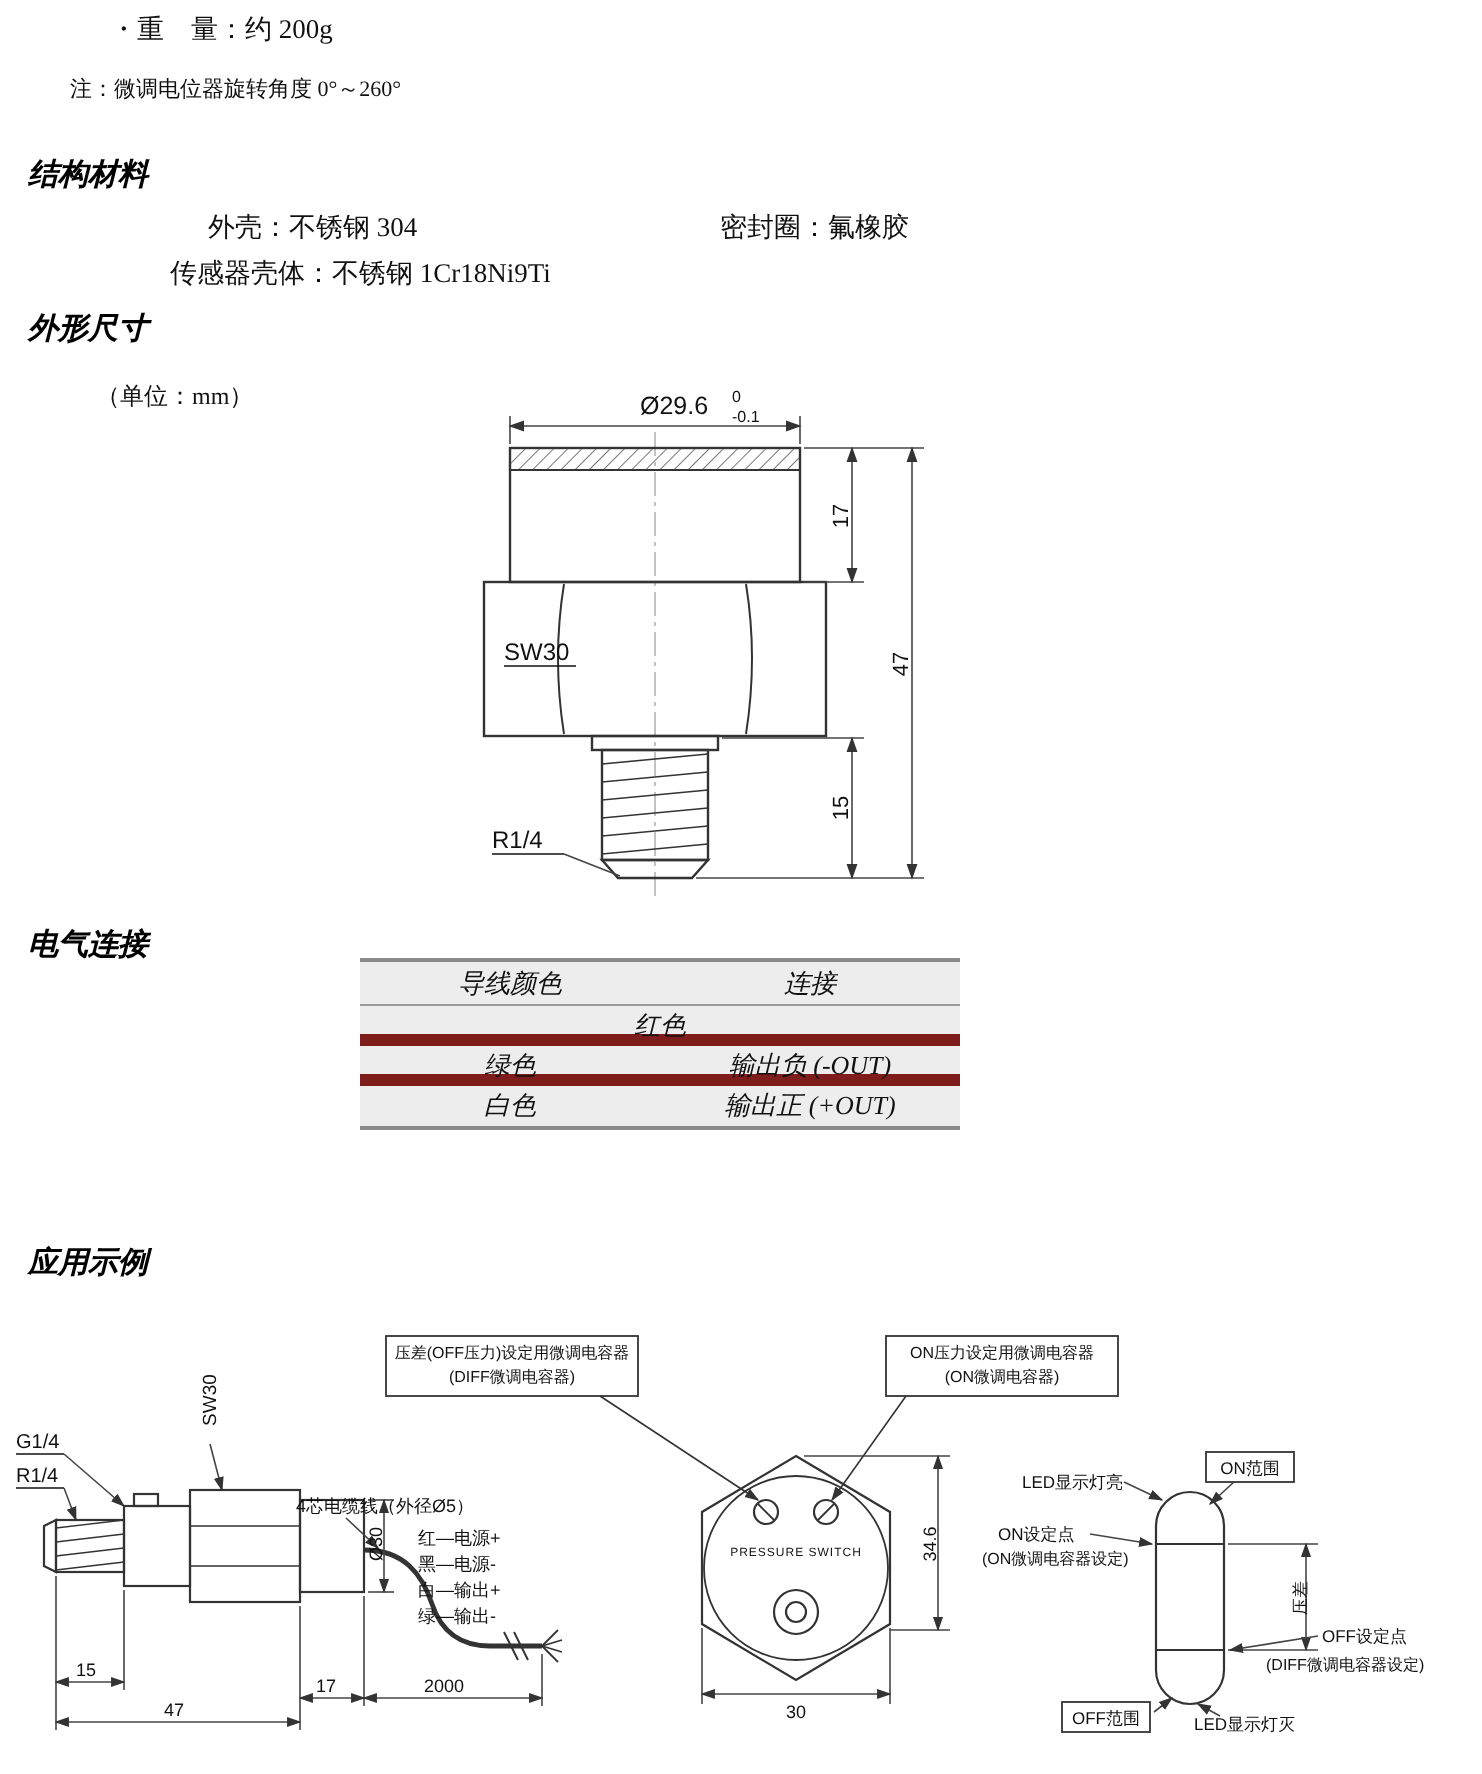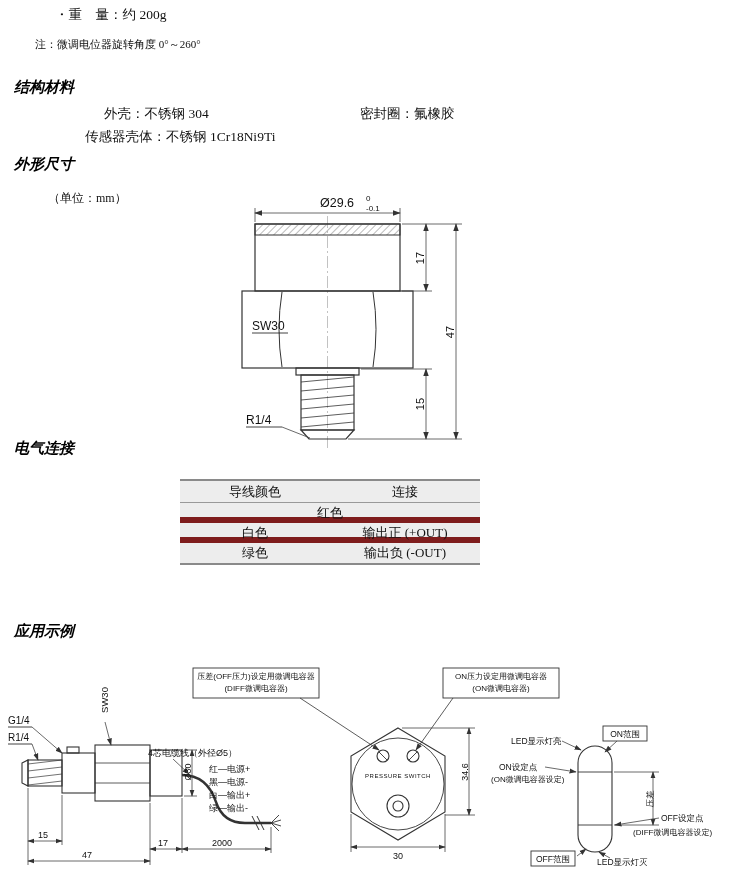--- a/index.html
+++ b/index.html
@@ -10,21 +10,21 @@
   .abs { position:absolute; }
   .h2 { font-family:"Liberation Sans", sans-serif; font-weight:bold; font-size:15px; color:#000;font-style:italic; }
   .body-line { font-size:13.5px; }
   .small { font-size:11px; }
   .unit { font-size:12px; }
   .elec-table { position:absolute; left:180px; top:479px; width:300px; background:#ededed;
                 border-top:2px solid #8a8a8a; border-bottom:2px solid #8a8a8a; font-size:13px; }
   .t-row { display:flex; height:20px; line-height:20px; border-bottom:6px solid #7f1d1d; }
   .t-row:last-child { border-bottom:none; }
   .t-head { height:22px; line-height:22px; border-bottom:1px solid #999; }
-  .t-cell { flex:1; text-align:center; }
+  .t-cell { flex:1; text-align:center;font-style:italic; }
   svg { font-family:"Liberation Sans", sans-serif; }
   svg text { fill:#111; }
 </style>
 </head>
 <body>
 
 <div class="page">
 
   <div class="abs body-line" style="left:55px; top:6px;">・重　量：约 200g</div>
   <div class="abs small" style="left:35px; top:37px;">注：微调电位器旋转角度 0°～260°</div>
@@ -86,37 +86,37 @@
     <text x="90" y="21" font-size="12.5">Ø29.6</text>
     <text x="136" y="15" font-size="8">0</text>
     <text x="136" y="25" font-size="8">-0.1</text>
     <text x="22" y="144" font-size="12">SW30</text>
     <text x="16" y="238" font-size="12">R1/4</text>
     <text x="191" y="75" font-size="11" text-anchor="middle" transform="rotate(-90 191 72)">17</text>
     <text x="191" y="221" font-size="11" text-anchor="middle" transform="rotate(-90 191 218)">15</text>
     <text x="221" y="149" font-size="11" text-anchor="middle" transform="rotate(-90 221 146)">47</text>
   </svg>
 
-  <div class="abs h2" style="left:14px; top:439px;">电气连接</div>
+  <div class="abs h2" style="left:14px; top:463px;">电气连接</div>
 
   <div class="elec-table">
     <div class="t-row t-head">
       <div class="t-cell">导线颜色</div>
       <div class="t-cell">连接</div>
     </div>
     <div class="t-row">
       <div class="t-cell">红色</div>
     </div>
     <div class="t-row">
+      <div class="t-cell">绿色</div>
+      <div class="t-cell">输出负 (-OUT)</div>
+    </div>
+    <div class="t-row">
       <div class="t-cell">白色</div>
       <div class="t-cell">输出正 (+OUT)</div>
-    </div>
-    <div class="t-row">
-      <div class="t-cell">绿色</div>
-      <div class="t-cell">输出负 (-OUT)</div>
     </div>
   </div>
 
   <div class="abs h2" style="left:14px; top:622px;">应用示例</div>
 
   <svg class="abs" style="left:5px; top:660px;" width="730" height="225" viewBox="0 0 730 225">
     <defs>
       <marker id="aA" viewBox="0 0 10 10" refX="9" refY="5" markerWidth="9" markerHeight="9" orient="auto-start-reverse">
         <path d="M0,1.5 L10,5 L0,8.5 z" fill="#333"></path>
       </marker>

